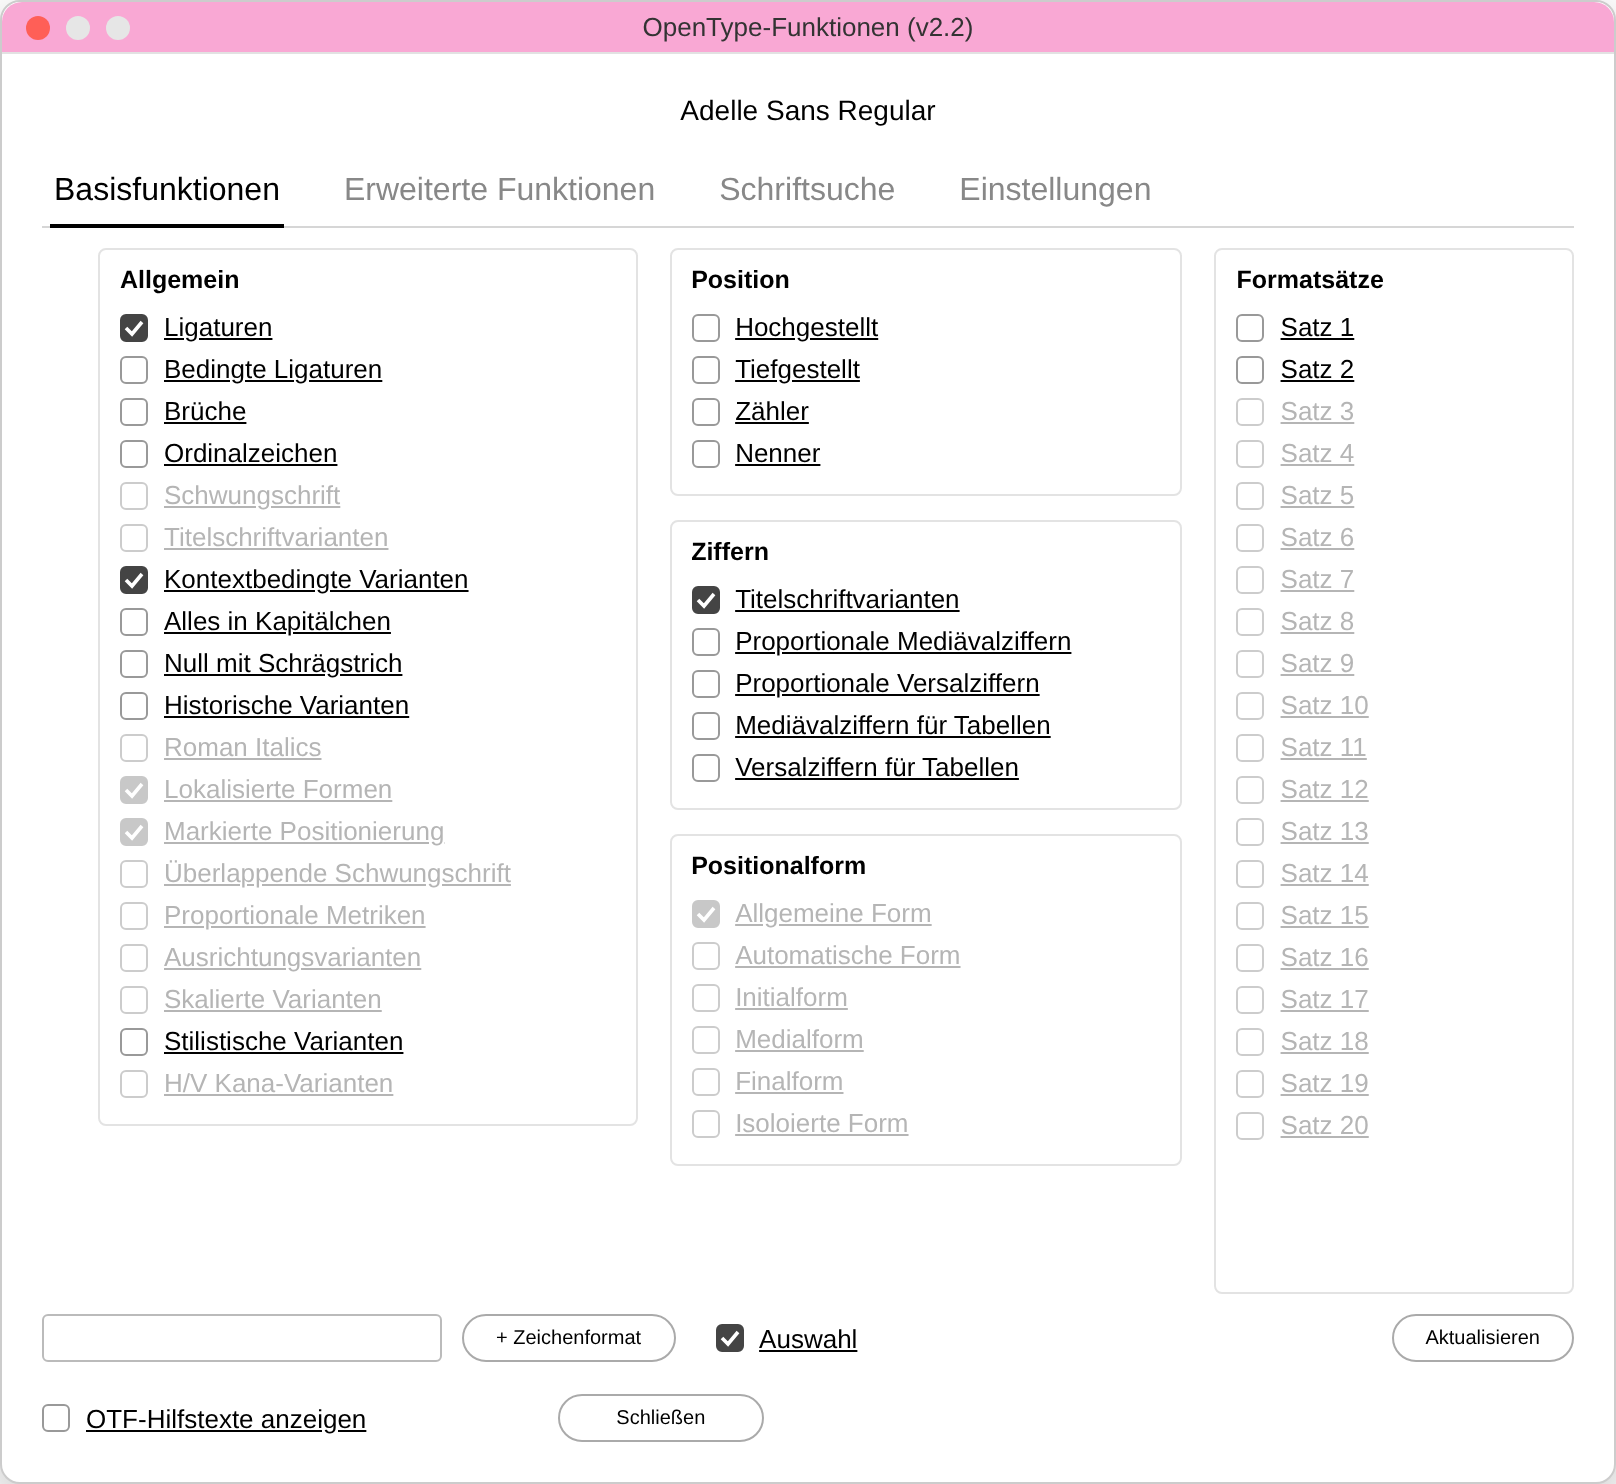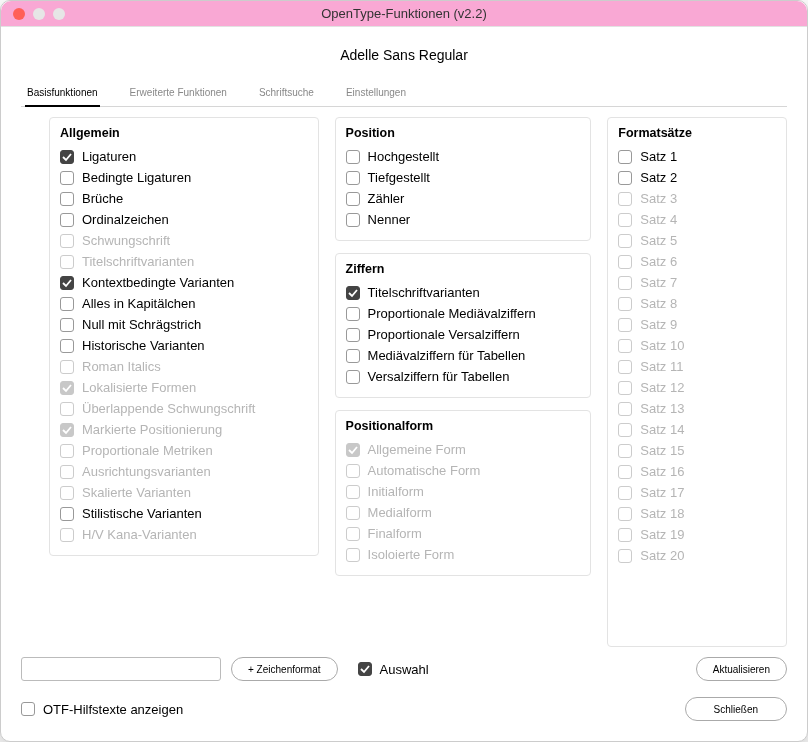--- a/index.html
+++ b/index.html
@@ -61,21 +61,21 @@
 }
 .tabs {
   display: flex;
   gap: 28px;
   border-bottom: 1px solid #d6d6d6;
   padding: 0 4px;
   margin-bottom: 10px;
 }
 .tab {
   padding: 6px 2px 8px;
-  font-size: 10px;
+  font-size: 16px;
   color: #888;
   cursor: pointer;
   position: relative;
 }
 .tab.active {
   color: #000;
 }
 .tab.active::after {
   content: "";
   position: absolute;
@@ -101,20 +101,21 @@
   font-size: 12.5px;
   margin-bottom: 6px;
 }
 .chk-row {
   display: flex;
   align-items: center;
   gap: 8px;
   padding: 3px 0;
   font-size: 13px;
   color: #000;
+  text-decoration: underline;
 }
 .chk-row.disabled {
   color: #b5b5b5;
 }
 .chkbox {
   width: 14px;
   height: 14px;
   border: 1px solid #999;
   border-radius: 3px;
   display: inline-flex;
@@ -157,22 +158,22 @@
   border-radius: 12px;
   background: #fff;
   font-size: 10px;
   cursor: pointer;
   display: inline-flex;
   align-items: center;
 }
 .footer {
   display: flex;
   align-items: center;
-  justify-content: space-between;
-  gap: 45px;
+  justify-content: flex-start;
+  gap: 96px;
   padding: 14px 0 2px;
 }
 .col3-inner {
   border: 1px solid #e3e3e3;
   border-radius: 4px;
   padding: 8px 10px 10px;
   height: 100%;
 }
 </style>
 </head>
@@ -256,30 +257,30 @@
             </div>
             <div class="chk-row disabled">
               <span class="chkbox checked">
                 <svg viewBox="0 0 10 10">
                   <path d="M1 5 L4 8 L9 2" stroke="#fff" stroke-width="1.8" fill="none"></path>
                 </svg>
               </span>
               <span>Lokalisierte Formen</span>
             </div>
             <div class="chk-row disabled">
+              <span class="chkbox checked">
+                <svg viewBox="0 0 10 10">
+                  <path d="M1 5 L4 8 L9 2" stroke="#fff" stroke-width="1.8" fill="none"></path>
+                </svg>
+              </span>
+              <span>Markierte Positionierung</span>
+            </div>
+            <div class="chk-row disabled">
               <span class="chkbox"></span>
               <span>Überlappende Schwungschrift</span>
-            </div>
-            <div class="chk-row disabled">
-              <span class="chkbox checked">
-                <svg viewBox="0 0 10 10">
-                  <path d="M1 5 L4 8 L9 2" stroke="#fff" stroke-width="1.8" fill="none"></path>
-                </svg>
-              </span>
-              <span>Markierte Positionierung</span>
             </div>
             <div class="chk-row disabled">
               <span class="chkbox"></span>
               <span>Proportionale Metriken</span>
             </div>
             <div class="chk-row disabled">
               <span class="chkbox"></span>
               <span>Ausrichtungsvarianten</span>
             </div>
             <div class="chk-row disabled">

